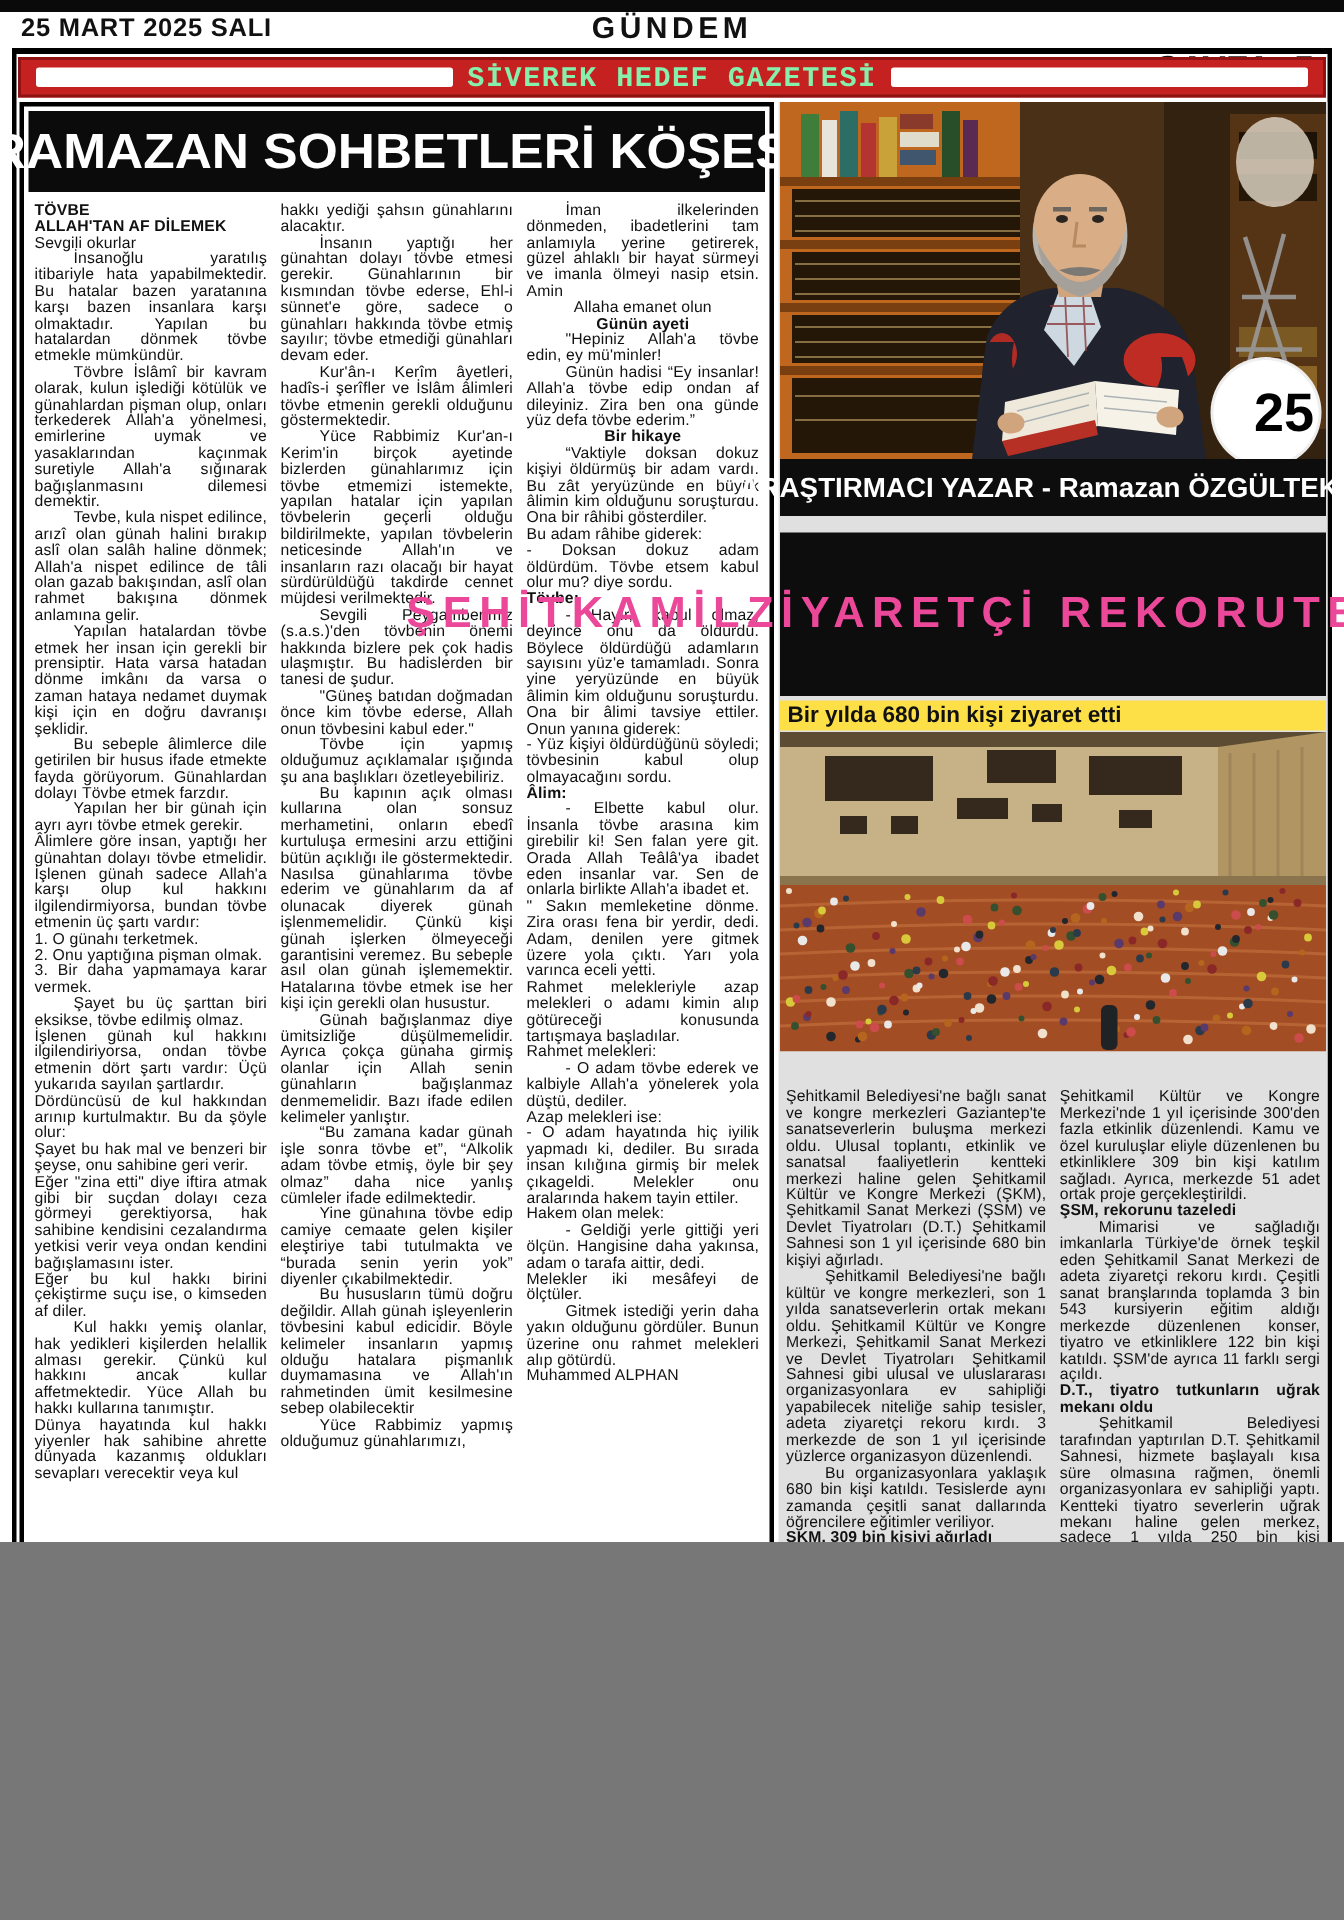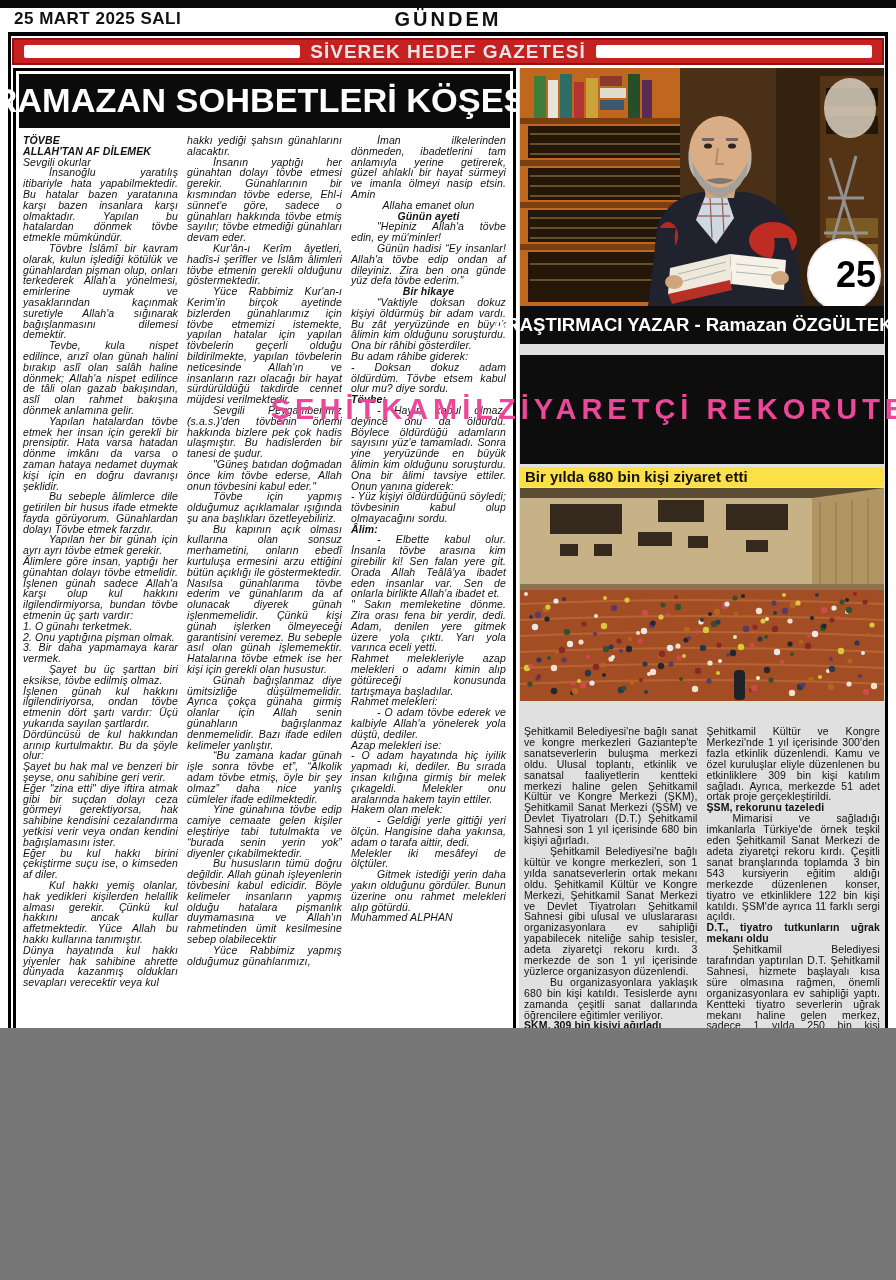--- a/index.html
+++ b/index.html
@@ -10,27 +10,27 @@
   .botbar{position:absolute;left:0;top:1272px;width:896px;height:8px;background:#0a0a0a;}
   .hdr-date{position:absolute;left:14px;top:9px;font-weight:bold;font-size:17px;letter-spacing:.5px;}
   .hdr-section{position:absolute;left:0;right:0;top:8px;text-align:center;font-weight:bold;font-size:20px;letter-spacing:3px;}
   .hdr-page{position:absolute;right:20px;top:5px;font-weight:bold;font-size:24px;margin-top:28px;}
   .frame{position:absolute;left:8px;top:32px;width:880px;height:1240px;
          border:3px solid #000;border-top-width:4px;}
   
   .ribbon{position:absolute;left:12px;top:38px;width:872px;height:27px;background:#c42120;
           border:2px solid #8e1212;display:flex;align-items:center;}
   .ribbon .bar{flex:1;height:13px;background:#fff;margin:0 10px;border-radius:2px;}
-  .mast{color:#e5e5e5;font-weight:bold;font-size:19px;letter-spacing:1px;white-space:nowrap;
-        font-family:Liberation Sans, sans-serif;}
+  .mast{color:#86efac;font-weight:bold;font-size:19px;letter-spacing:1px;white-space:nowrap;
+        font-family:Liberation Mono, monospace;}
   
   .leftbox{position:absolute;left:13px;top:68px;width:503px;height:1198px;border:3px solid #000;background:#fff;}
   .titleband{margin:3px;background:#0b0b0b;height:54px;display:flex;align-items:center;justify-content:center;}
   .titleband span{color:#fff;font-weight:bold;font-size:33px;letter-spacing:0;transform:scaleX(1.04);white-space:nowrap;}
-  .cols{display:flex;gap:9px;padding:4px 7px 0 7px;font-style:italic;}
+  .cols{display:flex;gap:9px;padding:4px 7px 0 7px;}
   .col{flex:1;font-size:10.5px;line-height:10.8px;letter-spacing:.12px;text-align:justify;}
   .col p,.rcol p{margin:0;}
   p.i{text-indent:26px;}
   p.b{font-weight:bold;}
   p.c{text-align:center;}
   
   .rsec{position:absolute;left:519px;top:68px;width:366px;height:1200px;background:#e0e0e0;}
   .photo1{position:absolute;left:1px;top:0;width:364px;height:238px;}
   .badge{position:absolute;left:290px;top:172px;width:70px;height:70px;background:#fff;border-radius:50%;
          display:flex;align-items:center;justify-content:center;font-weight:bold;font-size:36px;color:#000;

